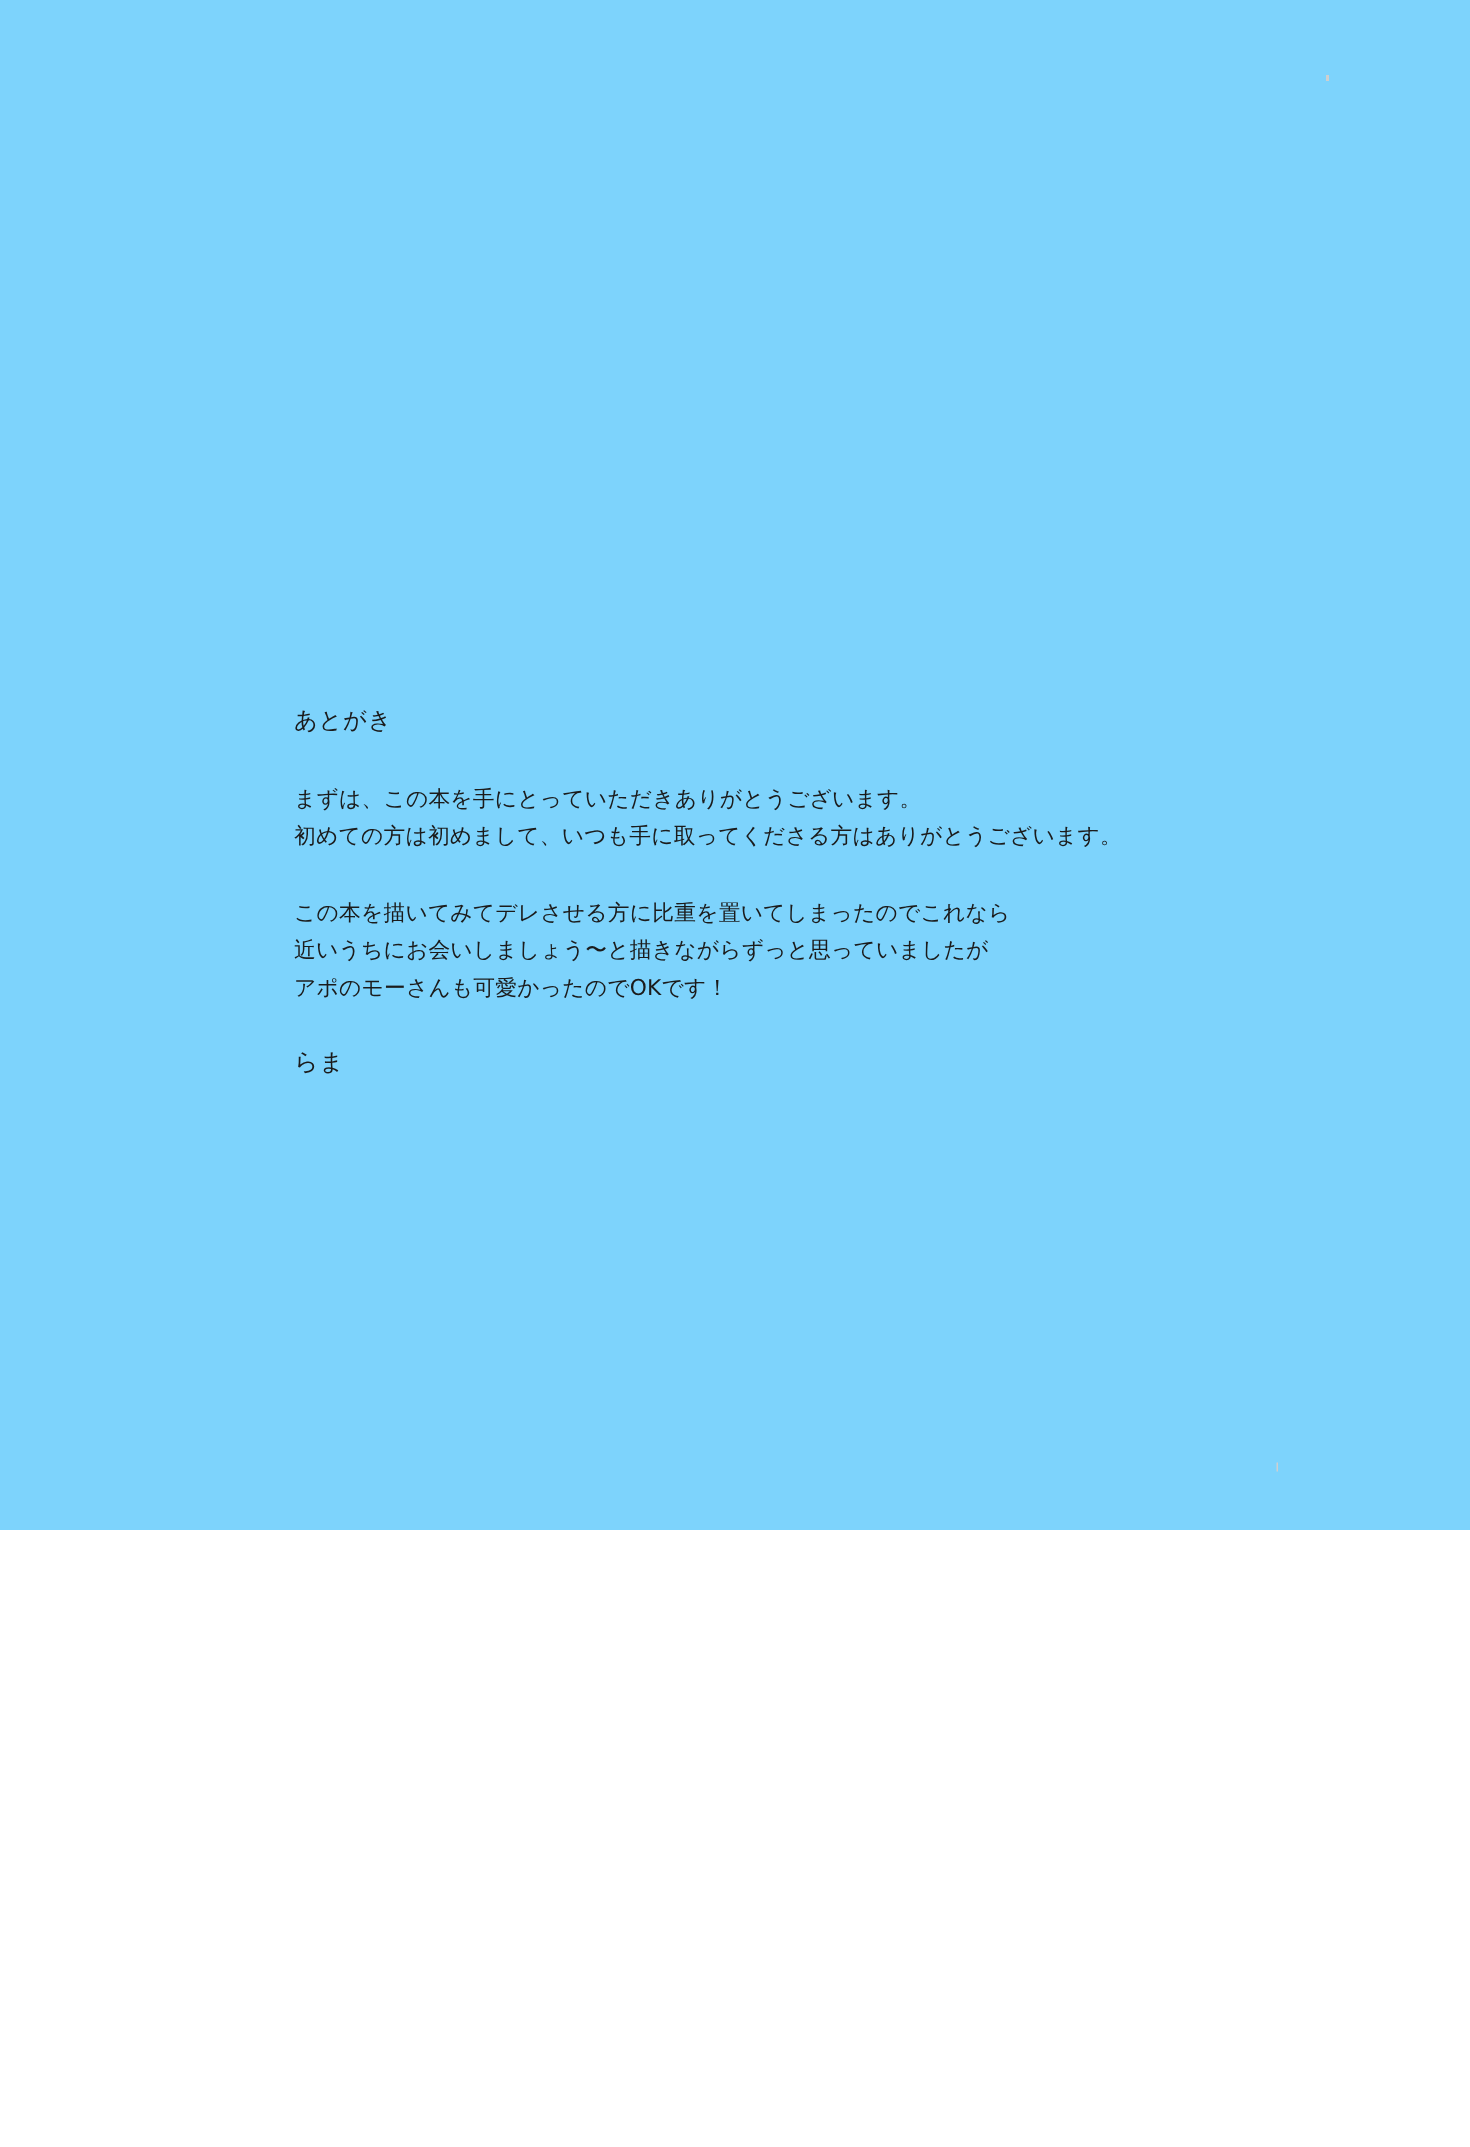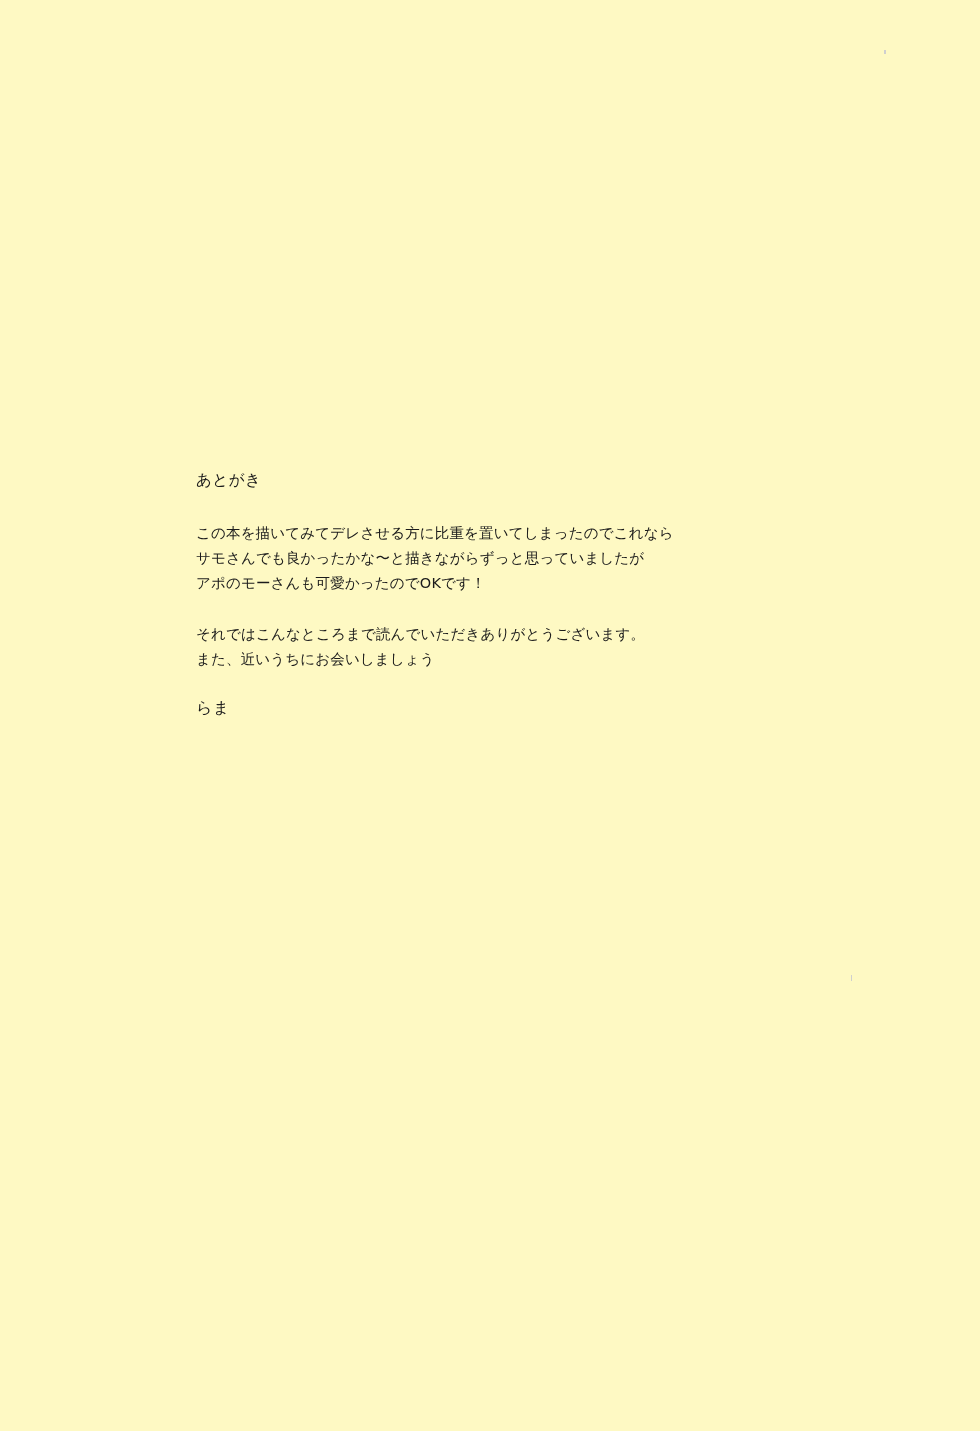--- a/index.html
+++ b/index.html
@@ -3,22 +3,22 @@
 <meta charset="utf-8">
 <style>
   html, body {
     margin: 0;
     padding: 0;
     background: #ffffff;
   }
   .page {
     position: relative;
     width: 980px;
-    height: 1431px;
-    background: #fef9c3;
+    height: 1020px;
+    background: #7dd3fc;
     overflow: hidden;
     font-family: "DejaVu Sans", "Liberation Sans", sans-serif;
   }
   .content {
     position: absolute;
     left: 196px;
     top: 470px;
     width: 640px;
   }
   .heading {
@@ -60,22 +60,22 @@
 <body>
 
 <div class="page">
 
   <div class="speck a"></div>
   <div class="speck b"></div>
 
   <div class="content">
     <h1 class="heading">あとがき</h1>
 
+    <p class="para">まずは、この本を手にとっていただきありがとうございます。
+初めての方は初めまして、いつも手に取ってくださる方はありがとうございます。</p>
     <p class="para">この本を描いてみてデレさせる方に比重を置いてしまったのでこれなら
-サモさんでも良かったかな〜と描きながらずっと思っていましたが
+近いうちにお会いしましょう〜と描きながらずっと思っていましたが
 アポのモーさんも可愛かったのでOKです！</p>
-    <p class="para last">それではこんなところまで読んでいただきありがとうございます。
-また、近いうちにお会いしましょう</p>
 
     <p class="signature">らま</p>
   </div>
 
 </div>
 
 </body></html>

